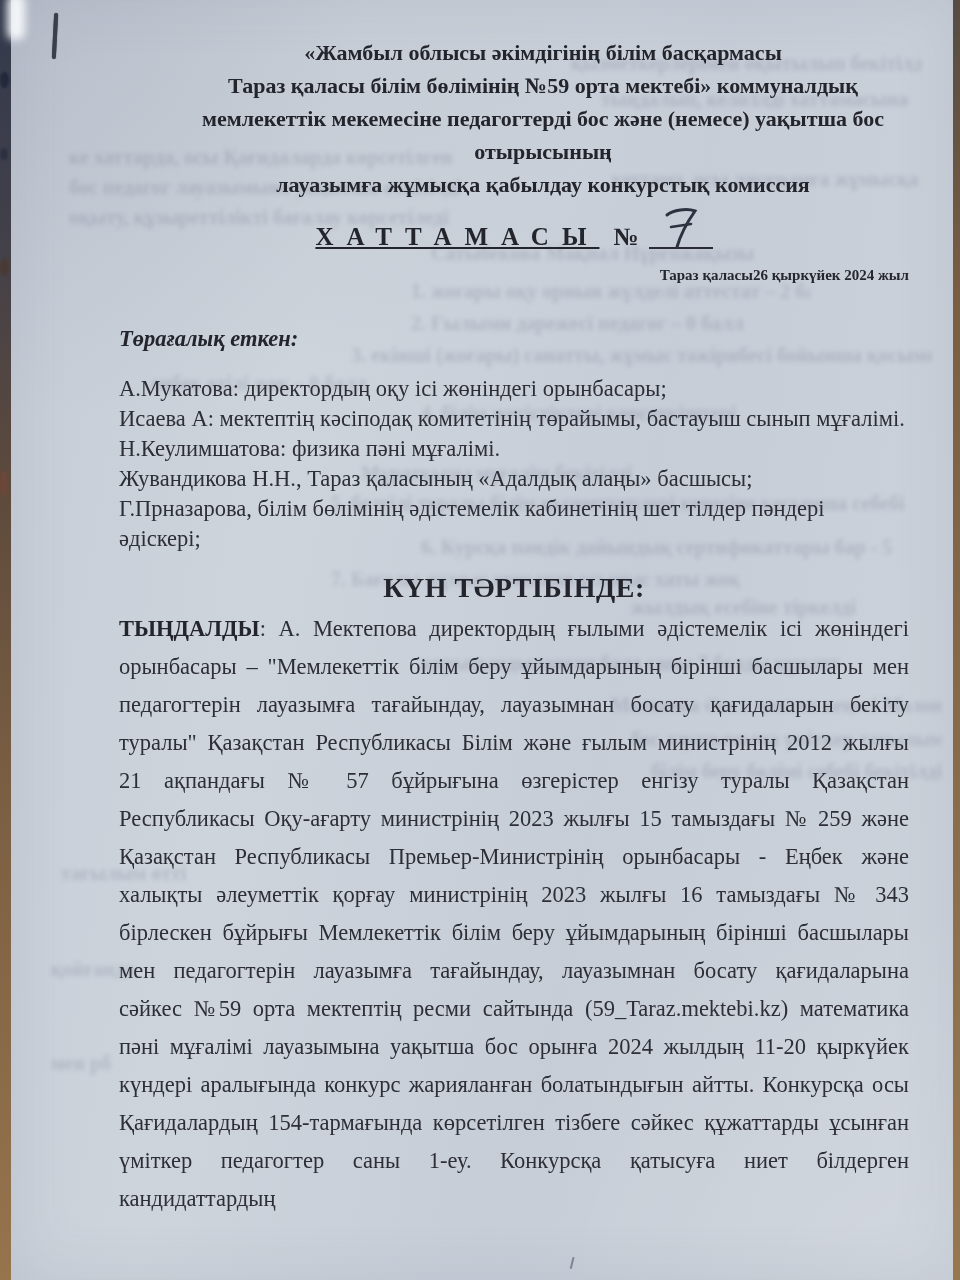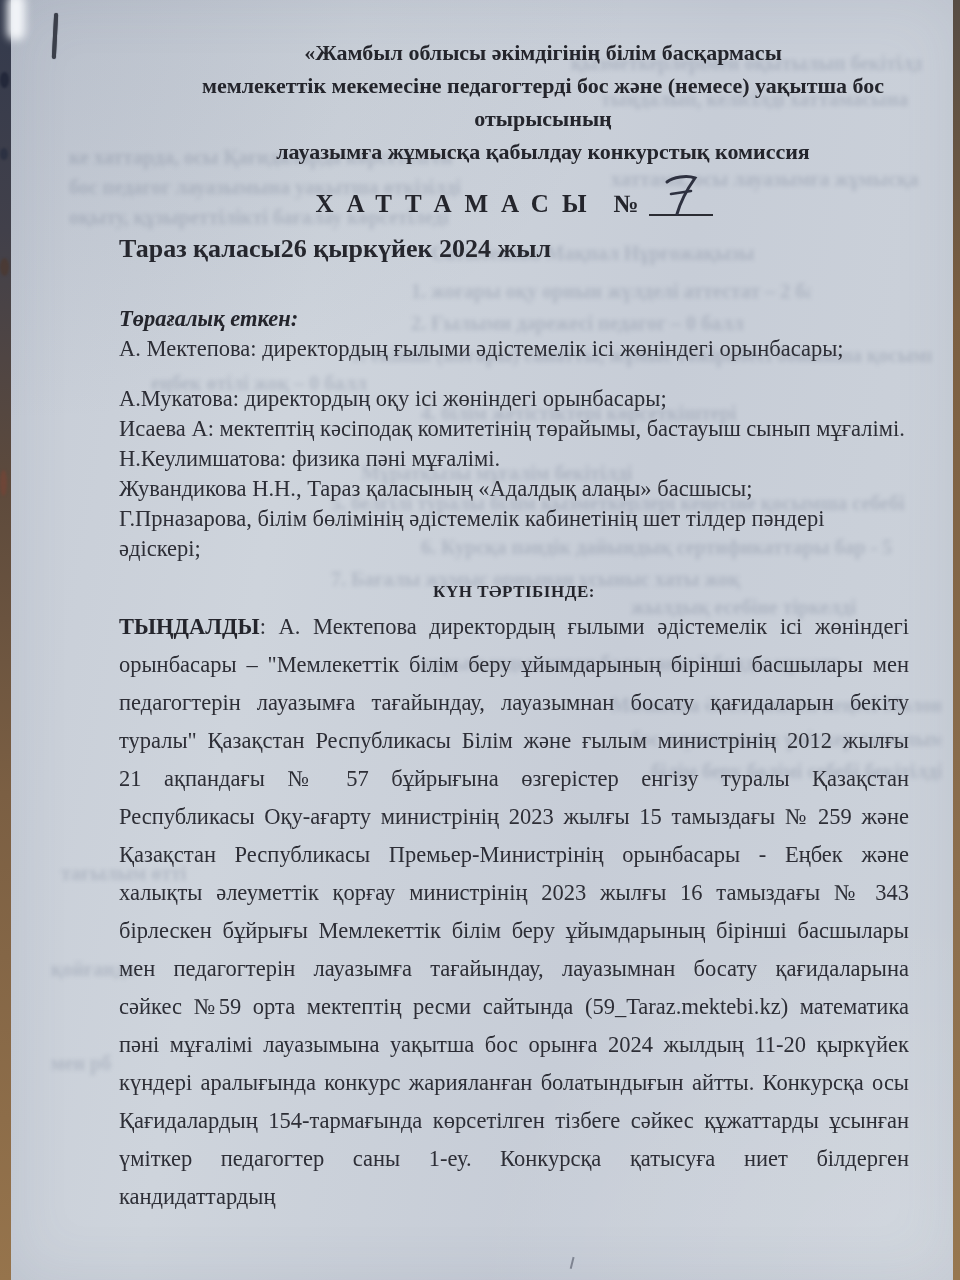--- a/index.html
+++ b/index.html
@@ -57,37 +57,37 @@
     color:#2d2e36;font-size:22.5px;
   }
   .doc-header{
     margin:36px 0 0 58px;text-align:center;font-weight:bold;
     font-size:22px;line-height:33px;color:#24252c;
   }
   .title-row{
     margin-top:12px;text-align:center;font-weight:bold;font-size:25px;
     color:#24252c;
   }
-  .title-word{letter-spacing:13px;}
+  .title-word{letter-spacing:13px;text-decoration:underline;}
   .title-no{letter-spacing:2px;margin-left:14px;}
   .number-slot{
     display:inline-block;width:64px;border-bottom:2px solid #2b2c33;
     margin-left:8px;vertical-align:-4px;height:34px;position:relative;
   }
   .number-slot svg{position:absolute;left:14px;top:-8px;}
   .place-date{
-    margin-top:16px;display:flex;justify-content:flex-start;
-    font-weight:bold;font-size:26px;color:#26272e;
+    margin-top:16px;display:flex;justify-content:flex-end;
+    font-weight:bold;font-size:15px;color:#26272e;
   }
   .roster{line-height:30px;}
   .roster-label{font-weight:bold;color:#24252c;font-style:italic;}
   .mt-lg{margin-top:40px;}
   .mt-md{margin-top:20px;}
   .agenda-heading{
-    margin-top:18px;text-align:center;font-weight:bold;font-size:17px;
+    margin-top:18px;text-align:center;font-weight:bold;font-size:28px;
     color:#24252c;letter-spacing:.5px;
   }
   .para{
     margin:6px 0 0 0;text-align:justify;line-height:38px;
     word-spacing:2px;
   }
   .para.indent{text-indent:34px;}
   .para b{margin-right:10px;color:#24252c;}
 </style>
 </head>
@@ -158,20 +158,21 @@
 
   <div class="ink-tick"></div>
   <div class="ink-dot"></div>
 
   <div class="content">
 
     <div class="doc-header">
 
         <div class="h-line">«Жамбыл облысы әкімдігінің білім басқармасы</div>
 
+        <div class="h-line">Тараз қаласы білім бөлімінің №59 орта мектебі» коммуналдық</div>
 
         <div class="h-line">мемлекеттік мекемесіне педагогтерді бос және (немесе) уақытша бос</div>
 
         <div class="h-line">отырысының</div>
 
         <div class="h-line">лауазымға жұмысқа қабылдау конкурстық комиссия</div>
       </div>
 
     <div class="title-row">
       <span class="title-word">ХАТТАМАСЫ</span><span class="title-no">№</span><span class="number-slot"><svg width="40" height="44" viewBox="0 0 40 44">
@@ -180,21 +181,20 @@
           </svg></span>
     </div>
 
     <div class="place-date">
       <span>Тараз қаласы</span>
       <span>26 қыркүйек 2024 жыл</span>
     </div>
 
     <div class="roster mt-lg">
       <div class="roster-label">Төрағалық еткен:</div>
-      <div>А. Мектепова: директордың ғылыми әдістемелік  ісі жөніндегі орынбасары;</div>
     </div>
 
     <div class="roster mt-md">
       <div>
 
           <div>А.Мукатова: директордың оқу ісі жөніндегі орынбасары;</div>
 
 
           <div>Исаева А: мектептің кәсіподақ комитетінің төрайымы, бастауыш сынып мұғалімі.</div>
 

